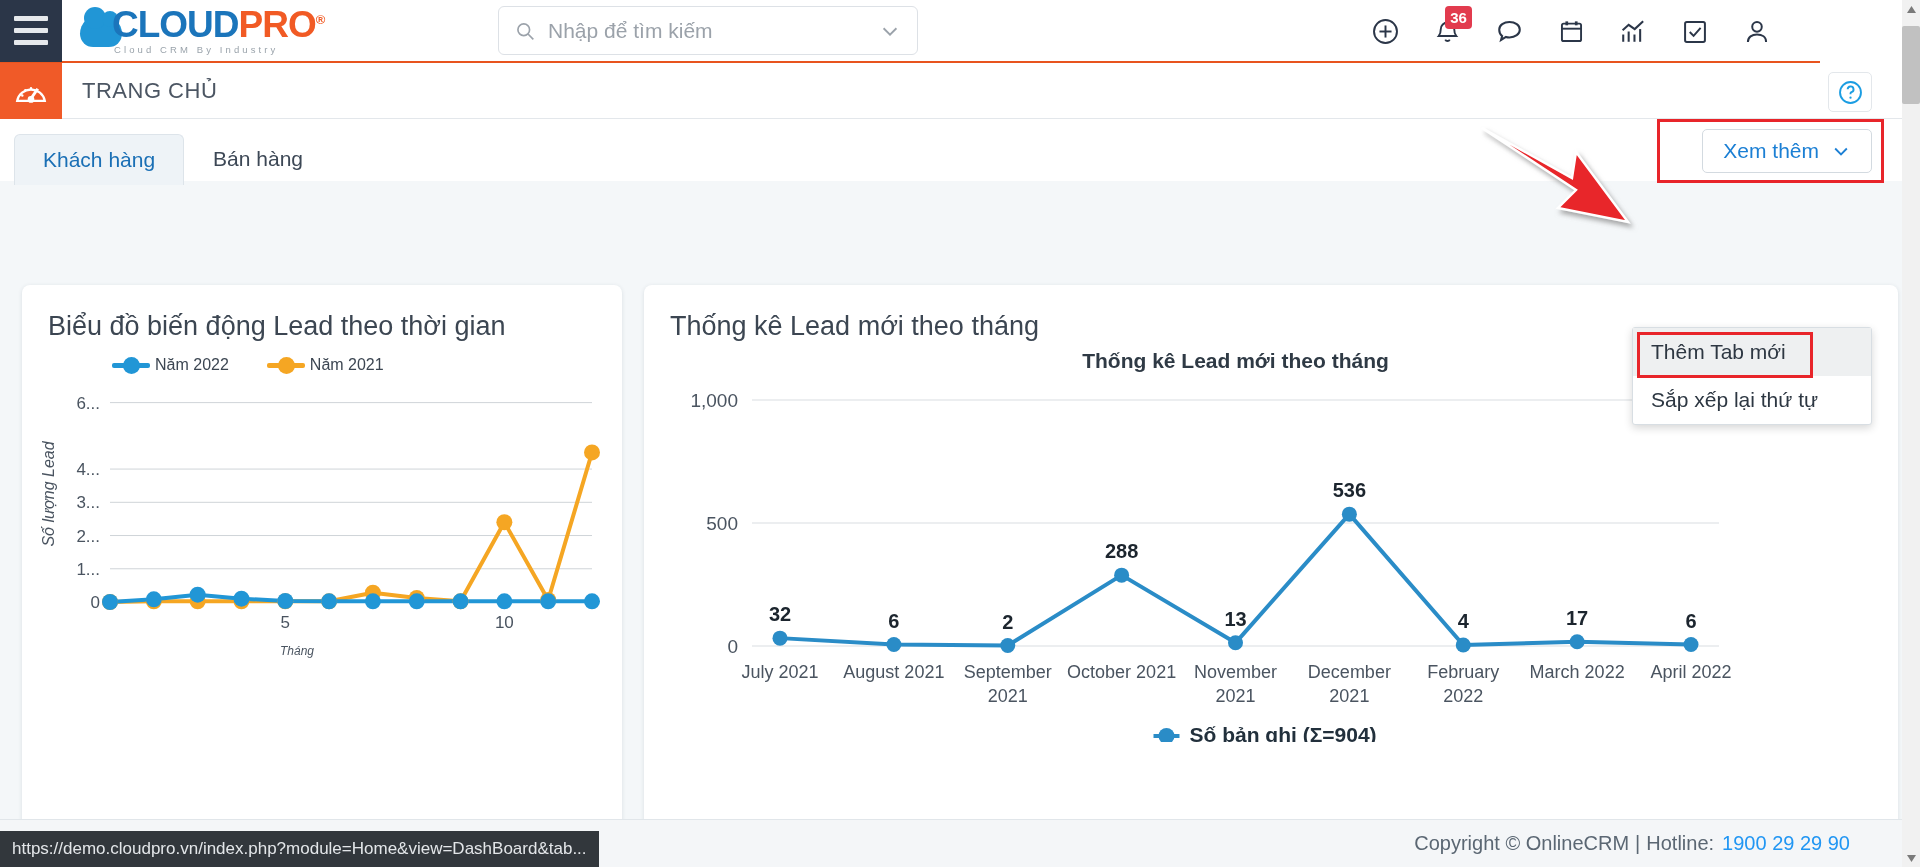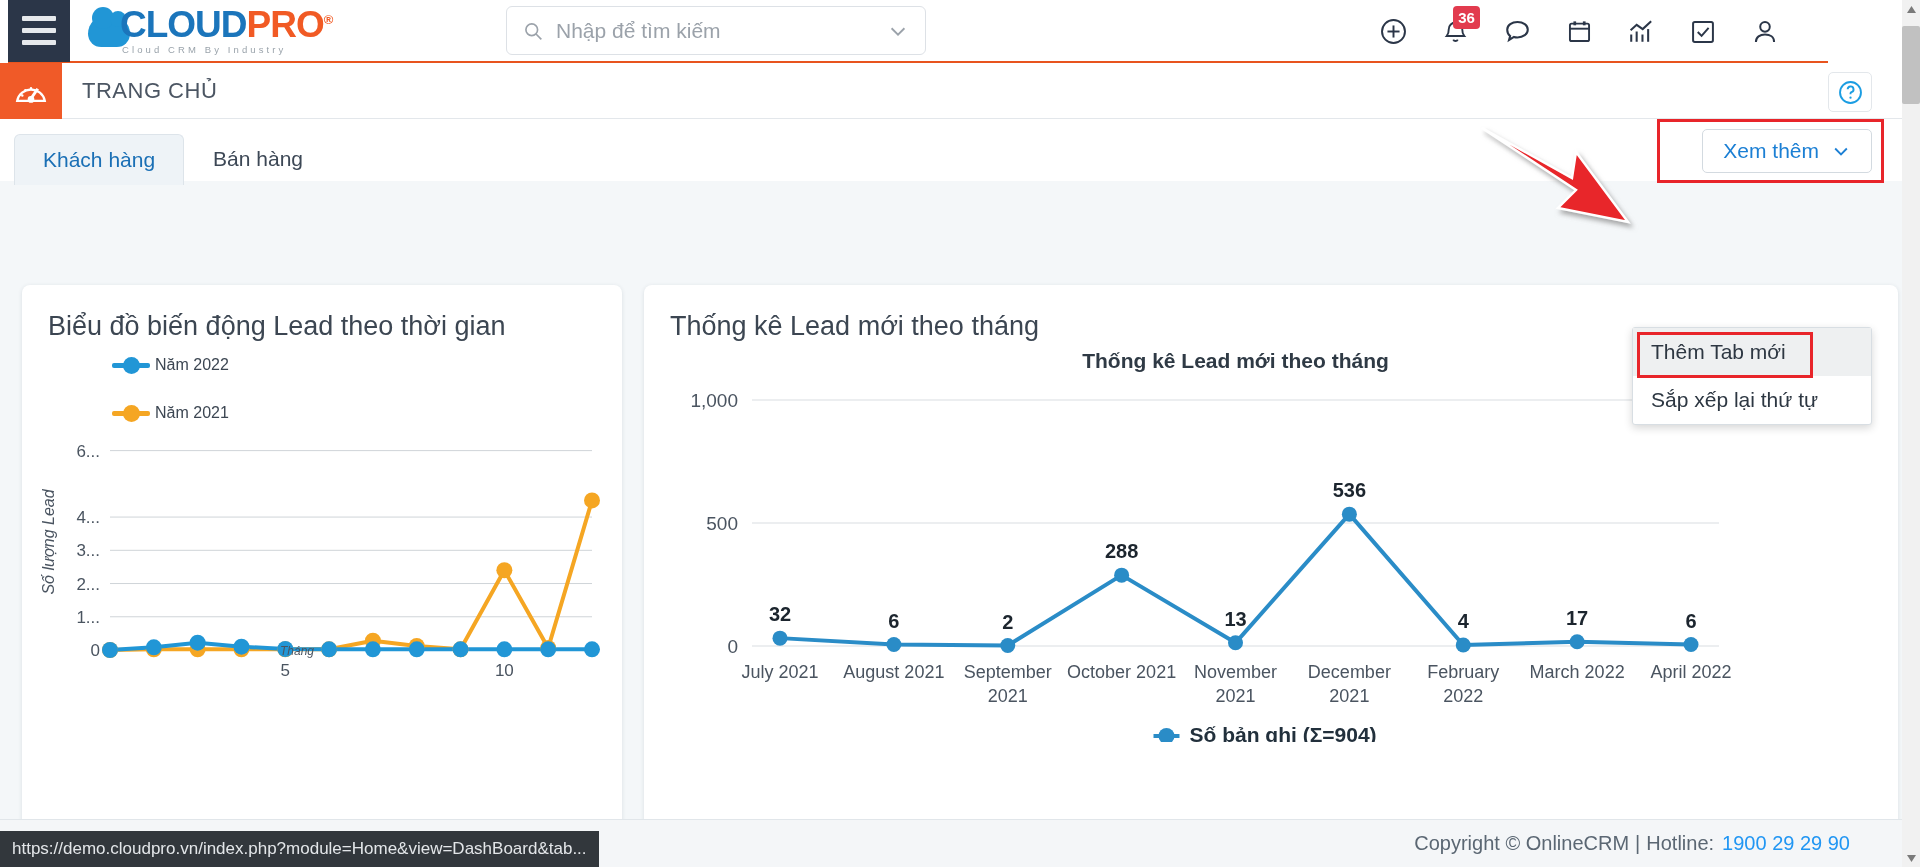--- a/index.html
+++ b/index.html
@@ -5,21 +5,21 @@
   * { box-sizing: border-box; margin: 0; padding: 0; }
   html, body {
     width: 1920px; height: 867px;
     font-family: "Liberation Sans", sans-serif;
     background: #ffffff; overflow: hidden;
   }
   #root { position: relative; width: 1920px; height: 867px; background:#fff; }
 
   
   .topbar {
-    position: absolute; top:0; left:8px; width:1820px; height:63px;
+    position: absolute; top:0; left:0; width:1820px; height:63px;
     background:#ffffff; border-bottom:2px solid #e8541e;
     display:flex; align-items:center;
   }
   .hamburger {
     width:62px; height:63px; background:#2b3648;
     display:flex; flex-direction:column; align-items:center; justify-content:center; gap:7px;
     cursor:pointer;
   }
   .hamburger span { display:block; width:34px; height:5px; background:#e6e9ec; border-radius:1px; }
 
@@ -122,21 +122,21 @@
   .panel.right { flex:1; }
   .panel-title { font-size:27px; color:#3c4652; padding:26px 0 0 26px; }
 
   .panel-actions {
     position:absolute; right:22px; bottom:14px; display:flex; gap:22px; align-items:center;
   }
   .pa { width:24px; height:24px; cursor:pointer; opacity:.38; }
 
   
   .lchart { position:relative; margin:14px 0 0 10px; width:580px; height:330px; }
-  .legend1 { display:flex; gap:30px; margin-left:80px; align-items:flex-start;flex-direction:column; }
+  .legend1 { display:flex; gap:38px; margin-left:80px; align-items:flex-end; }
   .lg { display:flex; align-items:center; gap:5px; font-size:16px; color:#3c4652; }
   .lg-mark { width:38px; height:5px; border-radius:2px; position:relative; }
   .lg-mark:after {
     content:""; position:absolute; left:11px; top:-6px; width:17px; height:17px; border-radius:50%;
     background:inherit;
   }
 
   
   .rchart { position:relative; width:100%; height:430px; }
   .exp-menu { position:absolute; right:46px; top:32px; cursor:pointer; }

